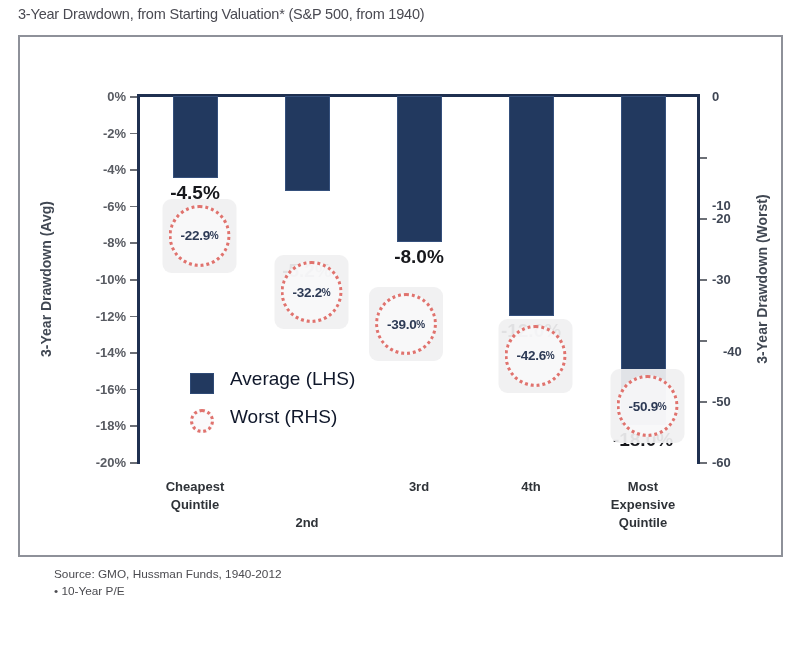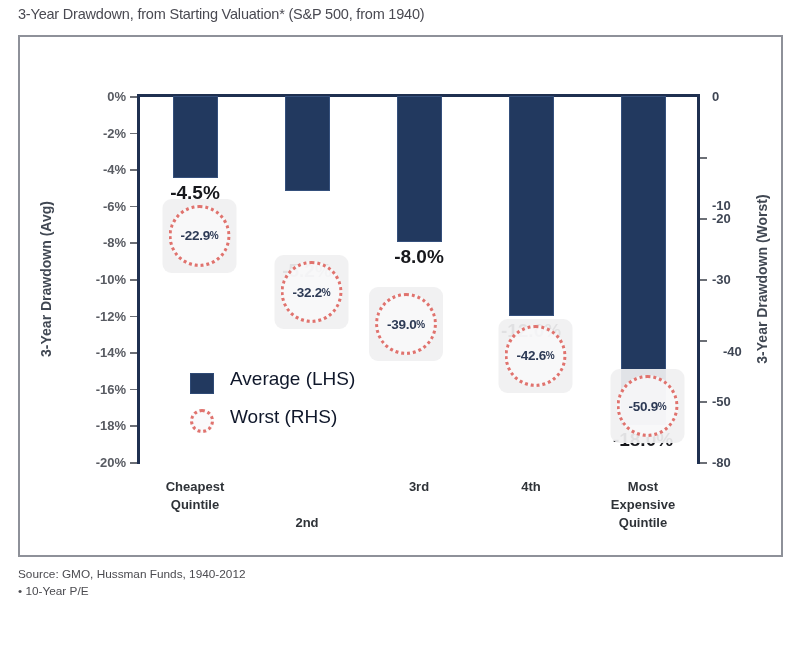--- a/index.html
+++ b/index.html
@@ -131,21 +131,21 @@
   }
   .legend-text{
     position:absolute;left:40px;top:0;
     font-size:19px;color:#0f172a;white-space:nowrap;
   }
   
   #footnotes{
     position:absolute;left:18px;top:566px;width:770px;
     font-size:11.8px;color:#4b4b50;line-height:1.45;
   }
-  #footnotes div{white-space:pre-wrap;}
+  #footnotes div{white-space:pre-wrap;margin-left:36px;}
 </style>
 </head>
 <body>
 
 <div id="chart-title">3-Year Drawdown, from Starting Valuation* (S&amp;P 500, from 1940)</div>
 
 <div id="chart-frame"></div>
 
 <div class="zero-line"></div>
 <div class="spine-left"></div>
@@ -206,21 +206,21 @@
     <div class="ylab-r" style="top: 157px; margin-top: 48px;">-10</div>
     <div class="tick-r" style="top: 218px;"></div>
     <div class="ylab-r" style="top: 218px;">-20</div>
     <div class="tick-r" style="top: 279px;"></div>
     <div class="ylab-r" style="top: 279px;">-30</div>
     <div class="tick-r" style="top: 340px;"></div>
     <div class="ylab-r" style="top: 351px; margin-left: 11px;">-40</div>
     <div class="tick-r" style="top: 401px;"></div>
     <div class="ylab-r" style="top: 401px;">-50</div>
     <div class="tick-r" style="top: 462px;"></div>
-    <div class="ylab-r" style="top: 462px;">-80</div>
+    <div class="ylab-r" style="top: 462px;">-60</div>
   </div>
 
 <div id="bars-layer">
     <div class="bar" style="left: 172.5px; top: 96px; width: 45px; height: 82.35px;"></div>
     <div class="avg-label" style="left: 195px; top: 182.35px;">-4.5%</div>
     <div class="bar" style="left: 284.5px; top: 96px; width: 45px; height: 95.16px;"></div>
     <div class="avg-label" style="left: 307px; top: 212px; margin-top: 48px;">-5.2%</div>
     <div class="bar" style="left: 396.5px; top: 96px; width: 45px; height: 146.4px;"></div>
     <div class="avg-label" style="left: 419px; top: 246.4px;">-8.0%</div>
     <div class="bar" style="left: 508.5px; top: 96px; width: 45px; height: 219.6px;"></div>

